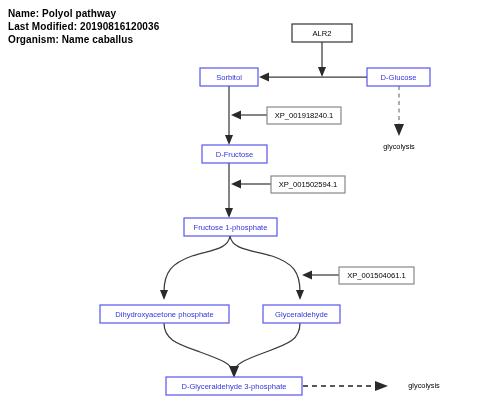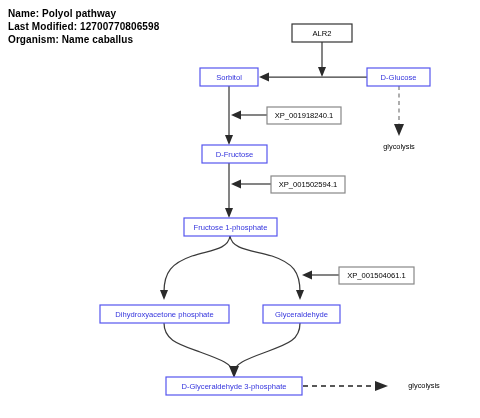--- a/index.html
+++ b/index.html
@@ -85,21 +85,21 @@
     stroke-dasharray: 5 4;
     fill: none;
   }
   .arrow-head { fill: #2a2a2a; }
 </style>
 </head>
 <body>
 
 <div id="header">
   <div>Name: Polyol pathway</div>
-  <div>Last Modified: 12700770806598</div>
+  <div>Last Modified: 20190816120036</div>
   <div>Organism: Name caballus</div>
 </div>
 
 <svg id="diagram" viewBox="0 0 480 418">
 
   <g>
     <path class="edge-solid" d="M 322 42 L 322 69"></path>
     <polygon class="arrow-head" points="322,77 318,67 326,67"></polygon>
   </g>
 

